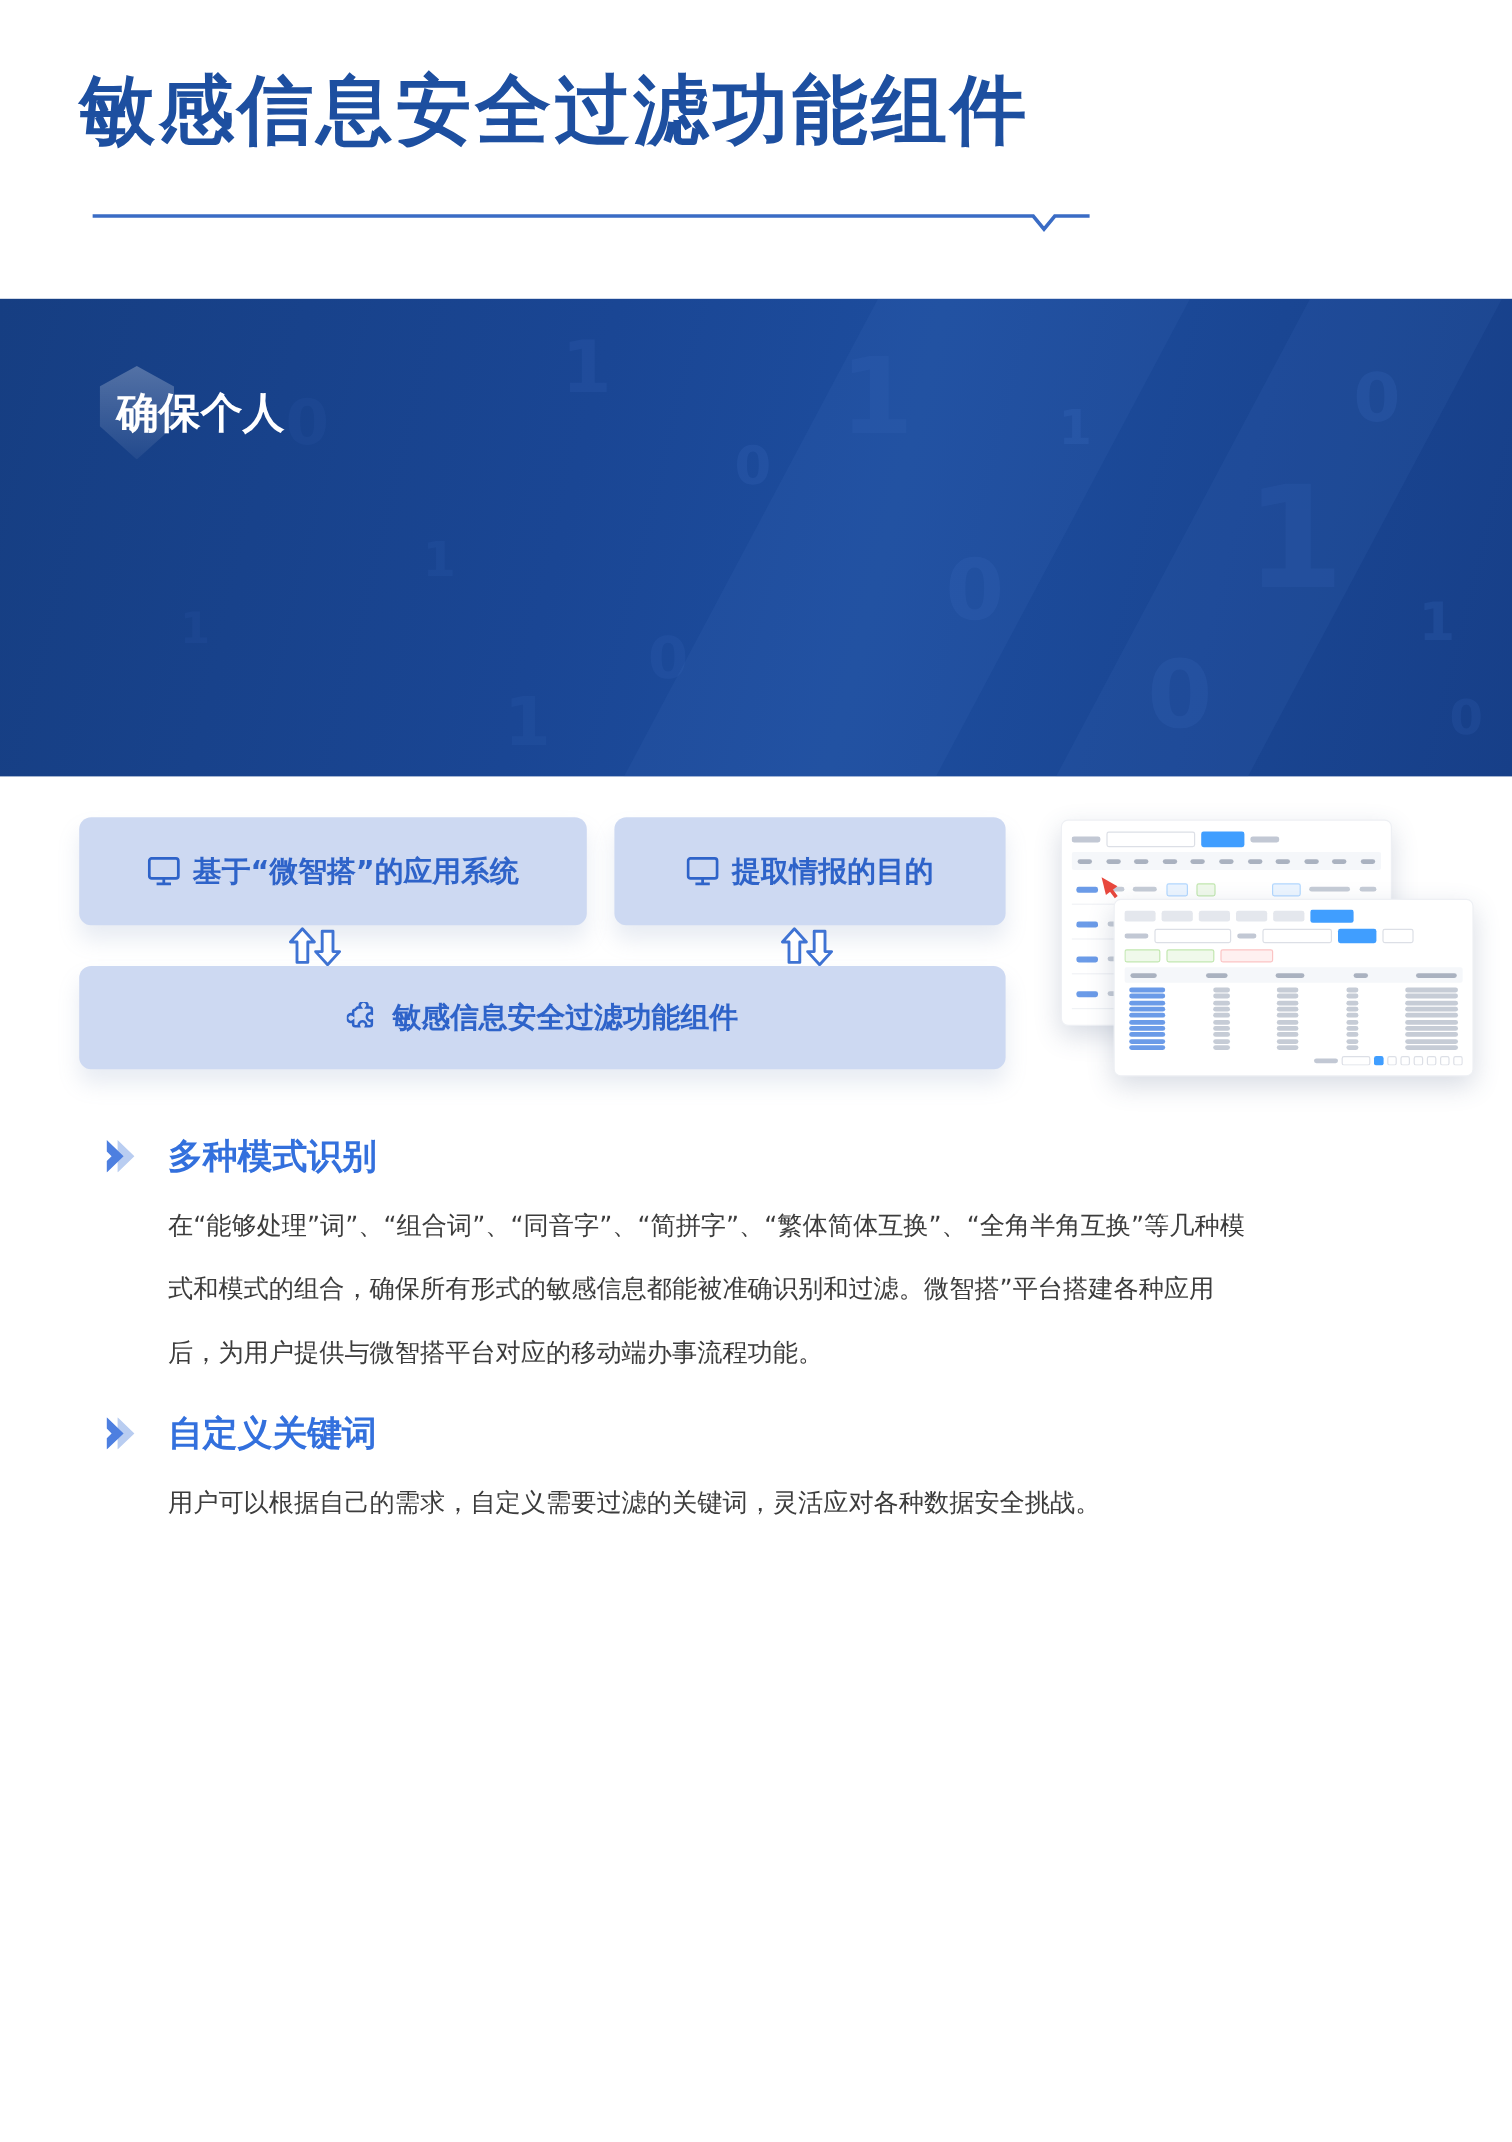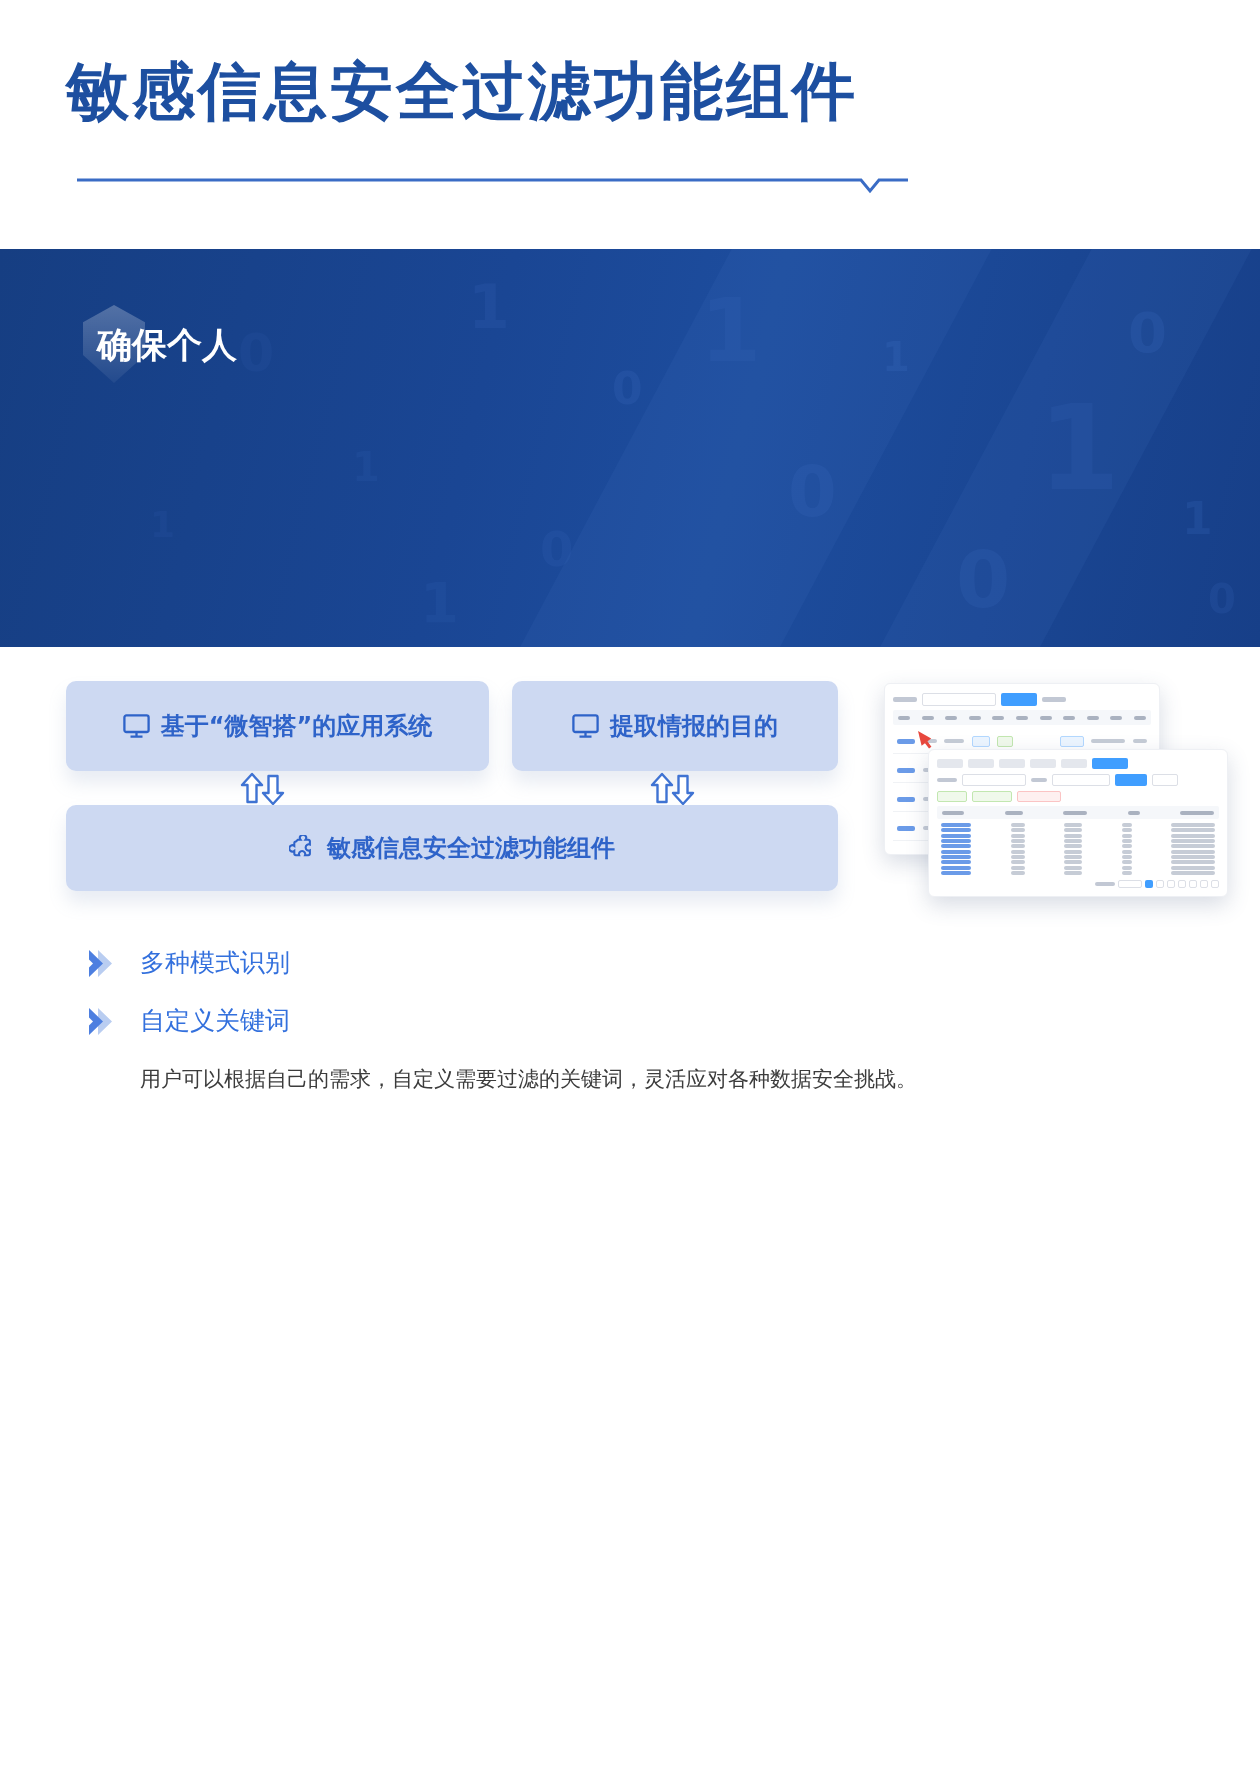--- a/index.html
+++ b/index.html
@@ -54,21 +54,21 @@
 
   
   .sec-head{position:relative;display:inline-block;margin:38px 0 0 92px;
     font-size:42px;line-height:52px;font-weight:900;color:#131313;z-index:1;}
   .sec-head .shield{left:-17px;top:-13px;width:66px;height:76px;z-index:-1;
     background:linear-gradient(200deg,#5f86d8 0%,#9db8ea 40%,#e9effc 88%);}
   .features{margin-left:88px;}
   .feature{margin-top:22px;}
   .feature.first{margin-top:48px;}
   .f-head{display:flex;align-items:center;gap:22px;}
-  .f-head h3{font-size:25px;line-height:36px;font-weight:400;color:var(--accent-blue);}
+  .f-head h3{font-size:29px;line-height:36px;font-weight:700;color:var(--accent-blue);}
   .f-body{margin:14px 0 0 52px;width:900px;font-size:21px;line-height:53px;color:var(--body-text);}
 </style>
 </head>
 <body>
 
 <div class="page">
 
   <h1 class="page-title">敏感信息安全过滤功能组件</h1>
   <svg class="title-rule" width="833" height="16" viewBox="0 0 833 16">
     <path d="M0 2 H784 L793 13 L802 2 H831" fill="none" stroke="var(--rule-blue)" stroke-width="3"></path>
@@ -333,20 +333,21 @@
 
   <div class="features">
     <div class="feature first">
       <div class="f-head">
         <svg width="30" height="27" viewBox="0 0 30 27">
           <path d="M10 0 L24 13.5 L10 27 L10 17.5 L14 13.5 L10 9.5 Z" fill="#b9cdf1"></path>
           <path d="M1 0 L15 13.5 L1 27 L1 17.5 L5 13.5 L1 9.5 Z" fill="#4d7fe0"></path>
         </svg>
         <h3>多种模式识别</h3>
       </div>
+      <p class="f-body">在“能够处理”词”、“组合词”、“同音字”、“简拼字”、“繁体简体互换”、“全角半角互换”等几种模式和模式的组合，确保所有形式的敏感信息都能被准确识别和过滤。微智搭”平台搭建各种应用后，为用户提供与微智搭平台对应的移动端办事流程功能。</p>
     </div>
 
     <div class="feature">
       <div class="f-head">
         <svg width="30" height="27" viewBox="0 0 30 27">
           <path d="M10 0 L24 13.5 L10 27 L10 17.5 L14 13.5 L10 9.5 Z" fill="#b9cdf1"></path>
           <path d="M1 0 L15 13.5 L1 27 L1 17.5 L5 13.5 L1 9.5 Z" fill="#4d7fe0"></path>
         </svg>
         <h3>自定义关键词</h3>
       </div>

